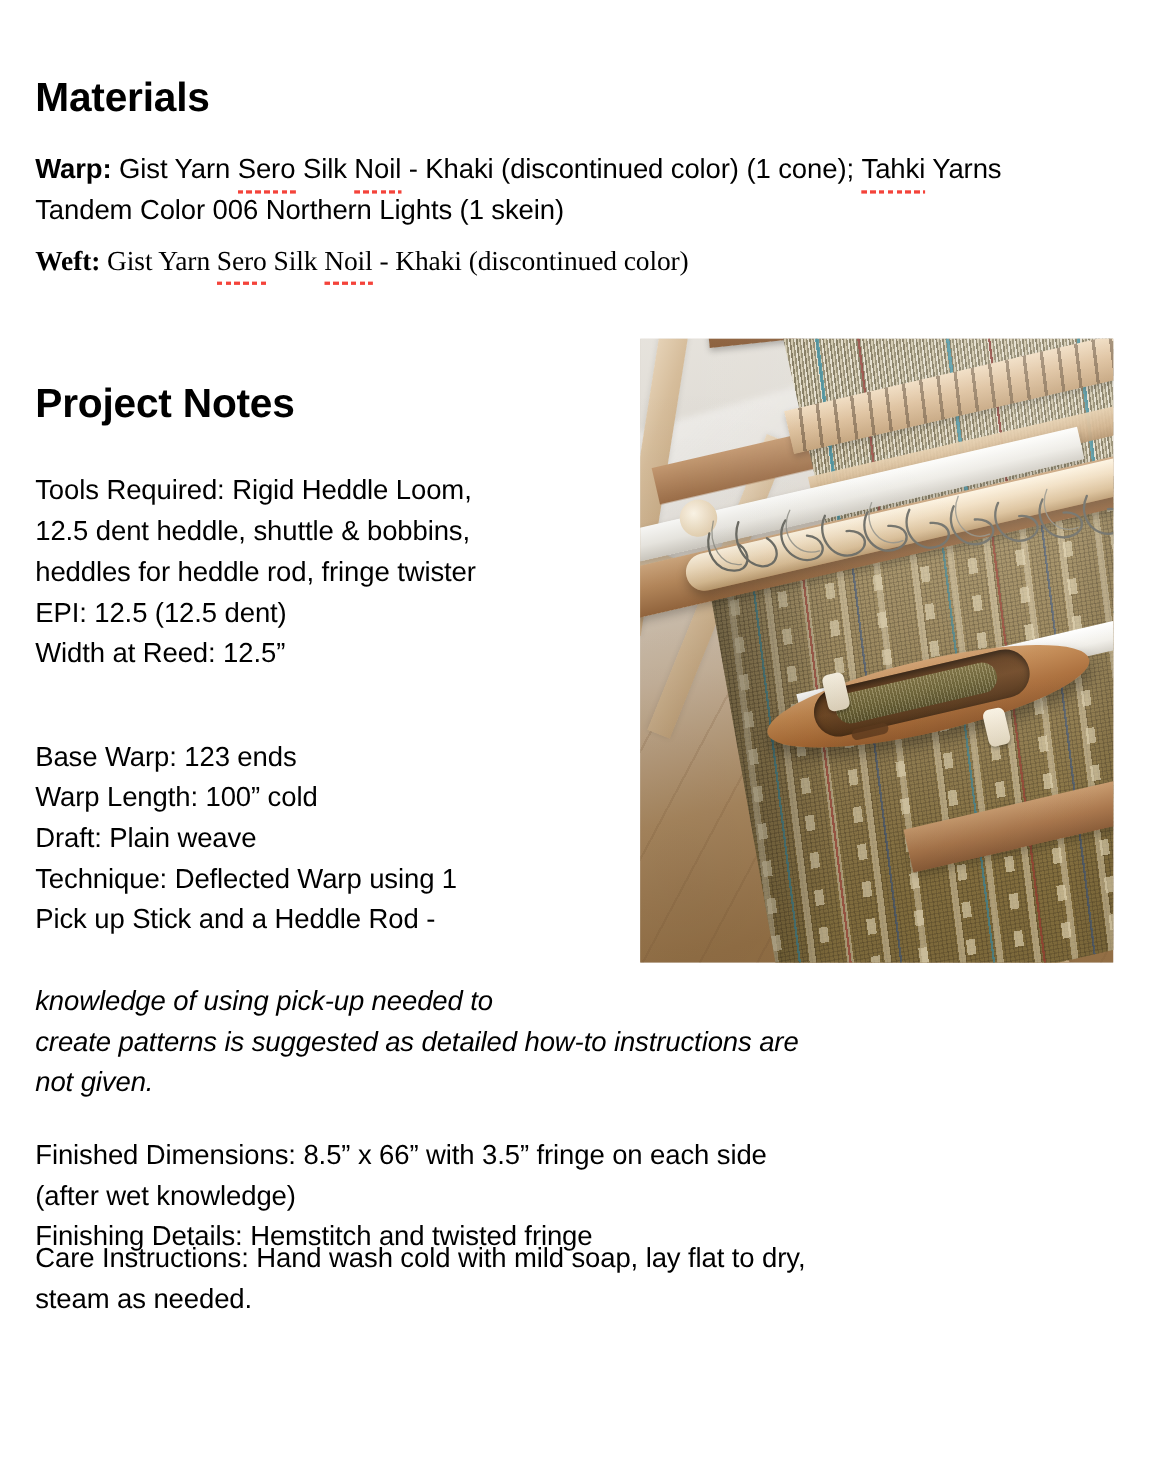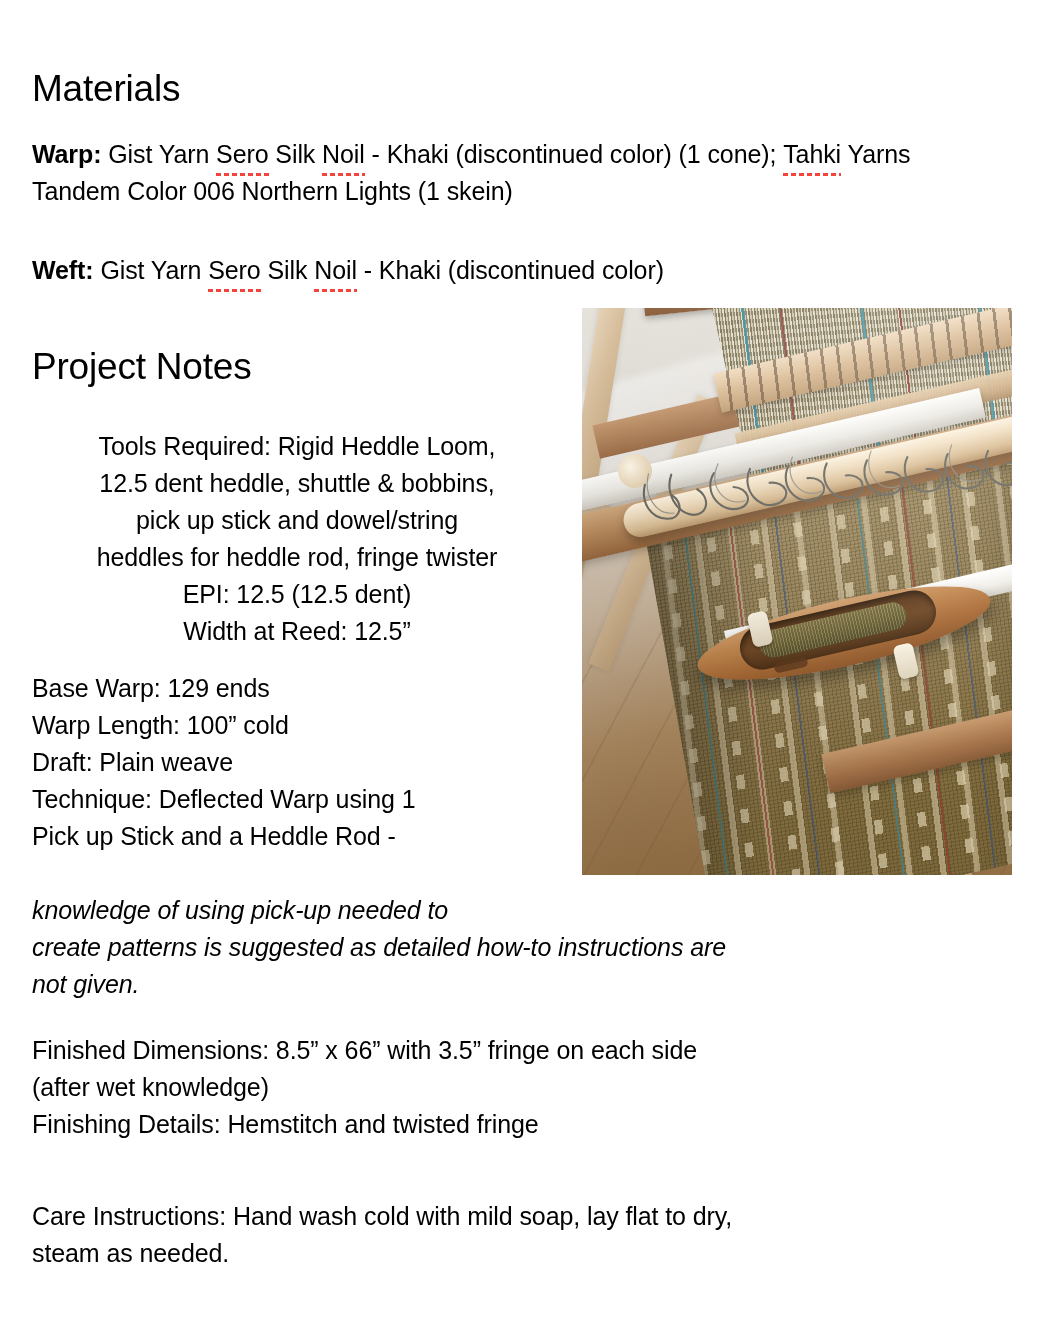--- a/index.html
+++ b/index.html
@@ -22,21 +22,21 @@
     left: 0; top: 0;
     width: 1058px;
     height: 1340px;
   }
 
   
   .h1 {
     position: absolute;
     left: 32px;
     font-size: 37px;
-    font-weight: normal;
+    font-weight: bold;
     letter-spacing: -0.2px;
     line-height: 1.0;
     white-space: nowrap;
   }
   .para {
     position: absolute;
     left: 32px;
     font-size: 25px;
     line-height: 37px;
     letter-spacing: -0.1px;
@@ -359,53 +359,52 @@
 <body>
 
 <div class="page">
 
   <div class="h1" style="top:70px;">Materials</div>
 
   <div class="para" style="top:136px; width:920px;">
     <b>Warp:</b><span> Gist Yarn </span><span class="sp">Sero</span><span> Silk </span><span class="sp">Noil</span><span> - Khaki (discontinued color) (1 cone); </span><span class="sp">Tahki</span><span> Yarns Tandem Color 006 Northern Lights (1 skein)</span>
   </div>
 
-  <div class="para" style="top:252px; width:920px;">
+  <div class="para" style="top:219px; width:920px;font-family:Liberation Serif, serif;">
     <b>Weft:</b><span> Gist Yarn </span><span class="sp">Sero</span><span> Silk </span><span class="sp">Noil</span><span> - Khaki (discontinued color)</span>
   </div>
 
   <div class="h1" style="top:348px;">Project Notes</div>
 
-  <div class="para" style="top:428px; width:530px;text-align:center;">
+  <div class="para" style="top:428px; width:530px;">
     <div>Tools Required: Rigid Heddle Loom,</div>
     <div>12.5 dent heddle, shuttle &amp; bobbins,</div>
-    <div>pick up stick and dowel/string</div>
     <div>heddles for heddle rod, fringe twister</div>
     <div>EPI: 12.5 (12.5 dent)</div>
     <div>Width at Reed: 12.5”</div>
   </div>
 
   <div class="para" style="top:670px; width:530px;">
-    <div>Base Warp: 129 ends</div>
+    <div>Base Warp: 123 ends</div>
     <div>Warp Length: 100” cold</div>
     <div>Draft: Plain weave</div>
     <div>Technique: Deflected Warp using 1</div>
     <div>Pick up Stick and a Heddle Rod -</div>
   </div>
 
   <div class="para ital" style="top:892px; width:530px;">knowledge of using pick-up needed to</div>
   <div class="para ital" style="top:929px; width:920px;">create patterns is suggested as detailed how-to instructions are<br>not given.</div>
 
   <div class="para" style="top:1032px; width:920px;">
     <div>Finished Dimensions: 8.5” x 66” with 3.5” fringe on each side</div>
     <div>(after wet knowledge)</div>
     <div>Finishing Details: Hemstitch and twisted fringe</div>
   </div>
 
-  <div class="para" style="top:1198px; width:920px;">
+  <div class="para" style="top:1126px; width:920px;">
     <div>Care Instructions: Hand wash cold with mild soap, lay flat to dry,</div>
     <div>steam as needed.</div>
   </div>
 
   <div class="photo">
     <div class="photo-inner">
 
       <div class="layer bg-floor"></div>
       <div class="layer bg-floor-planks"></div>
       <div class="layer bg-tile-line"></div>

